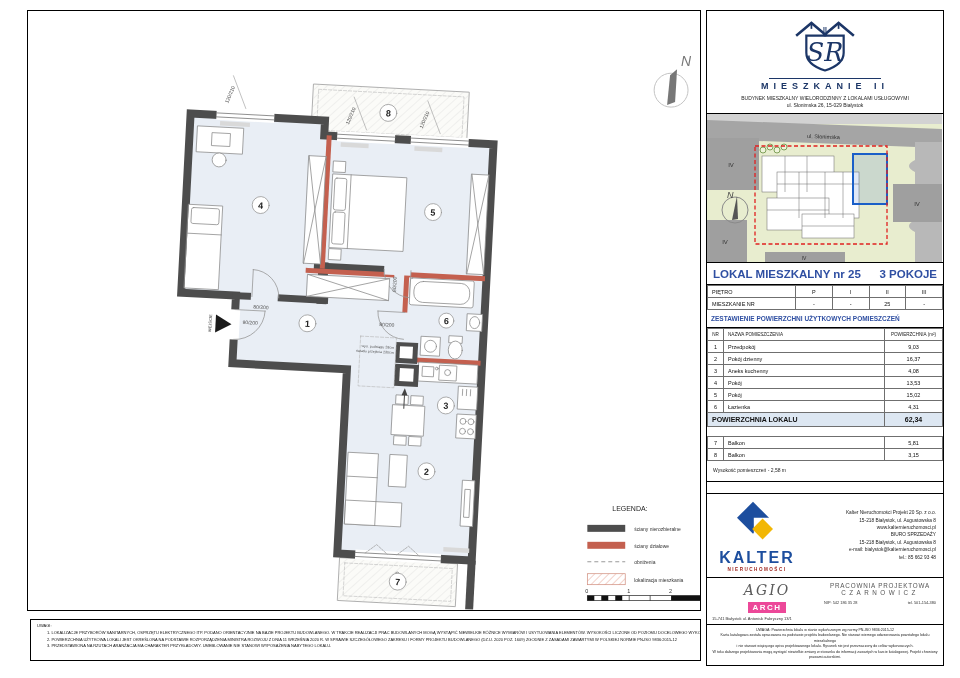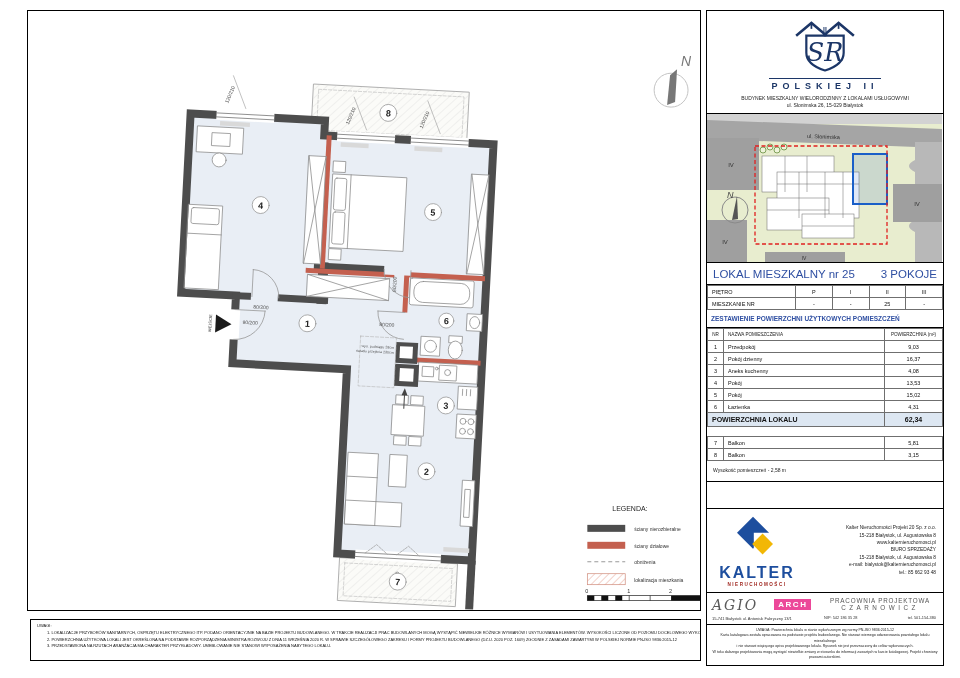--- a/index.html
+++ b/index.html
@@ -10,21 +10,21 @@
   .notes-box .ni{white-space:nowrap;padding-left:10px;}
   .sidebar{position:absolute;left:706px;top:10px;width:238px;height:656px;border:1.5px solid #000;box-sizing:border-box;display:flex;flex-direction:column;background:#fff;}
   .sec{border-bottom:1px solid #000;}
   .logo-block{text-align:center;padding:6px 4px 5px;}
   .brand{font-size:19px;font-weight:bold;letter-spacing:4px;color:#1c3667;margin-top:2px;}
   .brand-line{width:112px;height:1px;background:#1c3667;margin:1px auto 2px;}
   .brand2{font-size:9px;font-weight:bold;letter-spacing:5px;color:#1c3667;}
   .logo-desc{font-size:5px;color:#222;margin-top:4px;}
   .logo-addr{font-size:5px;color:#222;margin-top:1px;}
   .siteplan svg{display:block;}
-  .title-row{display:flex;justify-content:space-between;align-items:center;height:21px;padding:0 6px;color:#2f4fa2;font-weight:normal;}
+  .title-row{display:flex;justify-content:space-between;align-items:center;height:21px;padding:0 6px;color:#2f4fa2;font-weight:bold;}
   .title-left{font-size:11.5px;}
   .title-right{font-size:11.5px;}
   table{border-collapse:collapse;width:100%;table-layout:fixed;}
   td,th{border:0.6px solid #6f6f6f;font-weight:normal;font-size:5.5px;color:#111;height:11px;padding:0 2px;text-align:center;overflow:hidden;white-space:nowrap;}
   .floor-table td:first-child{text-align:left;padding-left:4px;}
   .area-head{color:#2f4fa2;font-size:6.5px;font-weight:bold;padding:5px 4px;}
   .area-wrap{padding:0;}
   .at-name{text-align:left;padding-left:4px;}
   .at-hdr td{font-size:4.6px;color:#222;}
   .total-row td{font-size:7px;font-weight:bold;background:#dde7f2;height:13px;}
@@ -32,21 +32,21 @@
   .gap8{height:9px;}
   .height-note{font-size:5px;color:#222;padding:6px 6px 8px;}
   .flexspace{flex:1;}
   .kalter{display:flex;align-items:center;padding:5px 4px;}
   .kalter-left{width:92px;text-align:center;}
   .kalter-name{font-size:16px;font-weight:bold;letter-spacing:2px;color:#1d4e9e;margin-top:2px;}
   .kalter-sub{font-size:4.6px;font-weight:bold;letter-spacing:1.5px;color:#9b1c14;}
   .kalter-right{flex:1;text-align:right;font-size:4.8px;line-height:1.55;color:#222;padding-right:3px;}
   .agio-row{display:flex;padding:4px 5px 3px;}
   .agio-left{width:110px;}
-  .agio-line{display:flex;align-items:center;gap:16px;}
+  .agio-line{display:flex;align-items:center;gap:4px;flex-direction:column;}
   .agio-name{font-family:"DejaVu Serif",serif;font-style:italic;font-size:14px;letter-spacing:2px;color:#5a5a5a;}
   .agio-arch{background:#ec4899;color:#fff;font-size:8px;font-weight:bold;letter-spacing:1.5px;padding:1px 4px;}
   .agio-addr{font-size:4px;color:#333;margin-top:3px;white-space:nowrap;}
   .agio-right{flex:1;text-align:center;}
   .prac1{font-size:6.3px;letter-spacing:0.8px;color:#555;}
   .prac2{font-size:6.3px;letter-spacing:3.5px;color:#555;}
   .niptel{display:flex;justify-content:space-between;font-size:3.9px;color:#333;margin-top:4px;padding:0 2px;}
   .disclaimer{font-size:3.6px;line-height:1.55;text-align:center;color:#222;padding:3px 4px 4px;}
 </style>
 </head>
@@ -302,21 +302,21 @@
       <svg width="86" height="56" viewBox="0 0 100 66">
         <path d="M16,22 L34,7 L52,22" fill="none" stroke="#1c3667" stroke-width="3"></path>
         <path d="M48,22 L66,7 L84,22" fill="none" stroke="#1c3667" stroke-width="3"></path>
         <line x1="34" y1="7" x2="34" y2="14" stroke="#1c3667" stroke-width="2"></line>
         <line x1="66" y1="7" x2="66" y2="14" stroke="#1c3667" stroke-width="2"></line>
         <text x="50" y="18" text-anchor="middle" font-size="8" font-weight="bold" fill="#1c3667">II</text>
         <path d="M28,22 h44 v20 q0,14 -22,21 q-22,-7 -22,-21 z" fill="none" stroke="#1c3667" stroke-width="2.6"></path>
         <text x="50" y="52" text-anchor="middle" font-size="30" font-style="italic" font-family="DejaVu Serif, serif" fill="#1c3667">SR</text>
       </svg>
       <div class="brand-line"></div>
-      <div class="brand2">POLSKIEJ II</div>
+      <div class="brand2">MIESZKANIE II</div>
       <div class="logo-desc">BUDYNEK MIESZKALNY WIELORODZINNY Z LOKALAMI USŁUGOWYMI</div>
       <div class="logo-addr">ul. Słonimska 26, 15-029 Białystok</div>
     </div>
 
     <div class="sec siteplan">
       <svg width="235" height="148" viewBox="0 0 235 148">
         <rect x="0" y="0" width="235" height="148" fill="#e8edcf"></rect>
         <rect x="0" y="0" width="235" height="10" fill="#d2d2d2"></rect>
         <polygon points="0,6 235,15 235,34 0,25" fill="#a5a5a5"></polygon>
         <text x="100" y="24" font-size="5.5" fill="#2e2e2e" transform="rotate(2 100 24)">ul. Słonimska</text>

